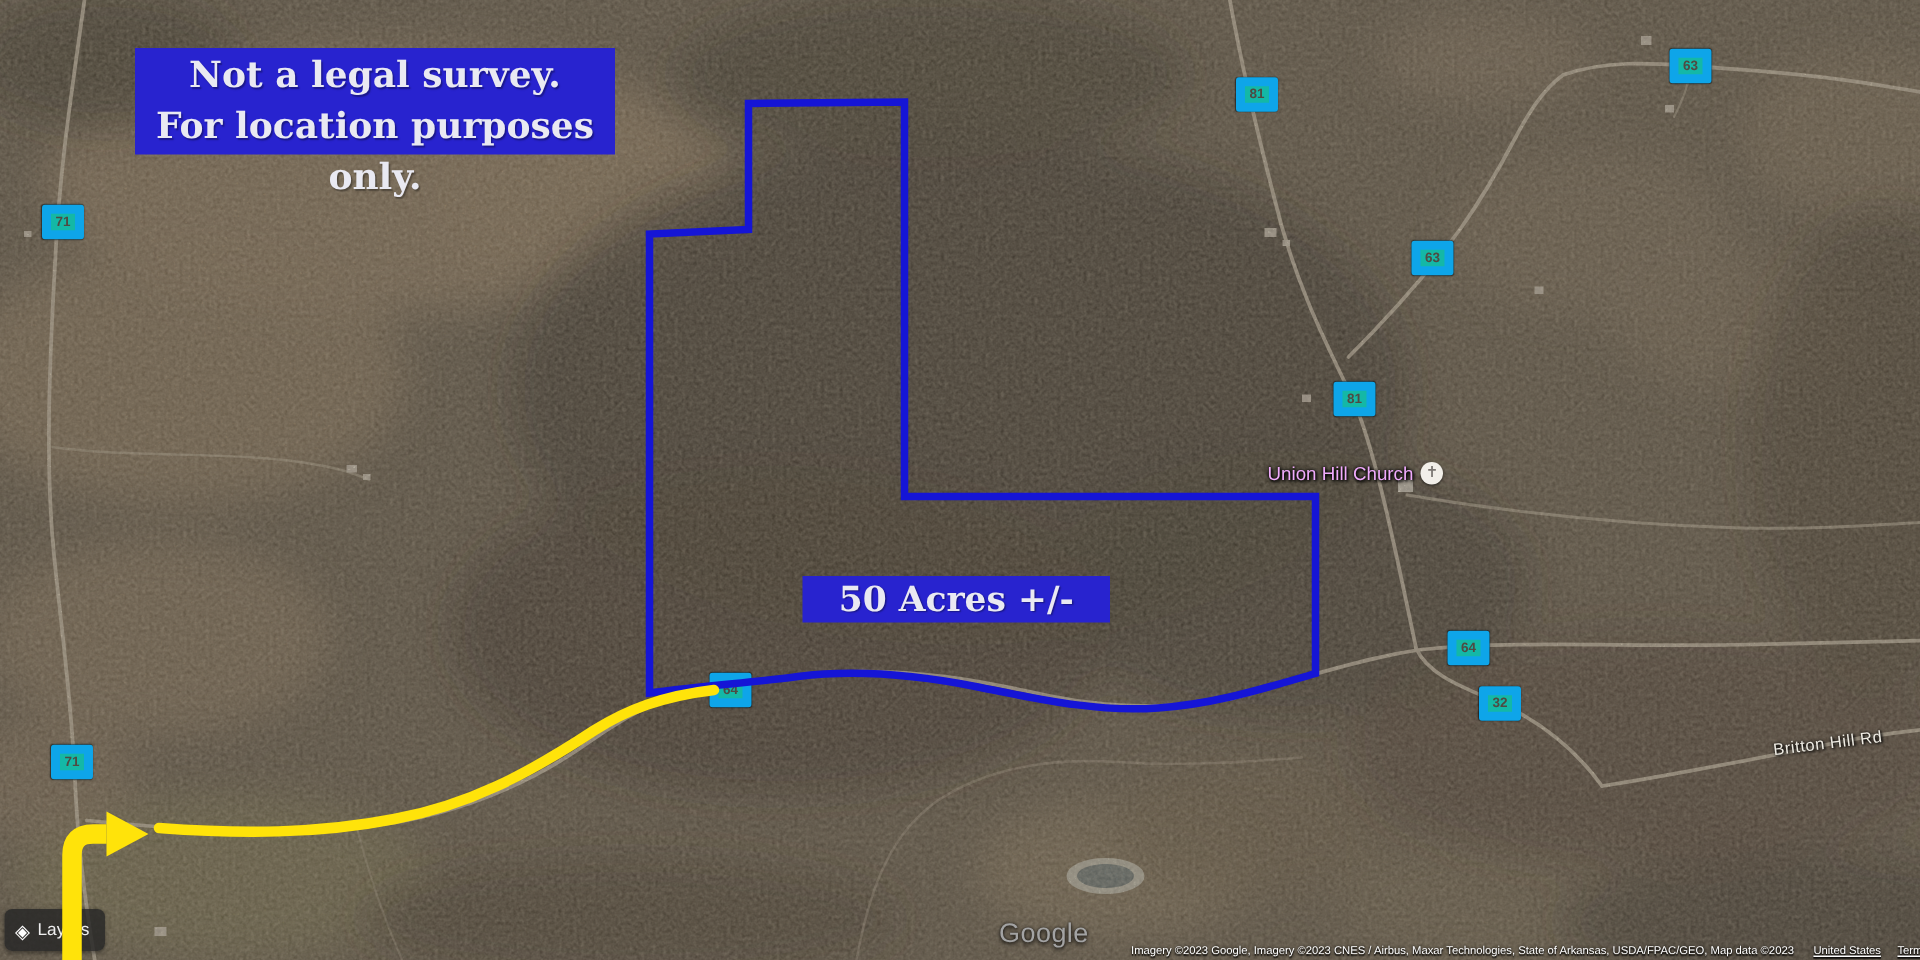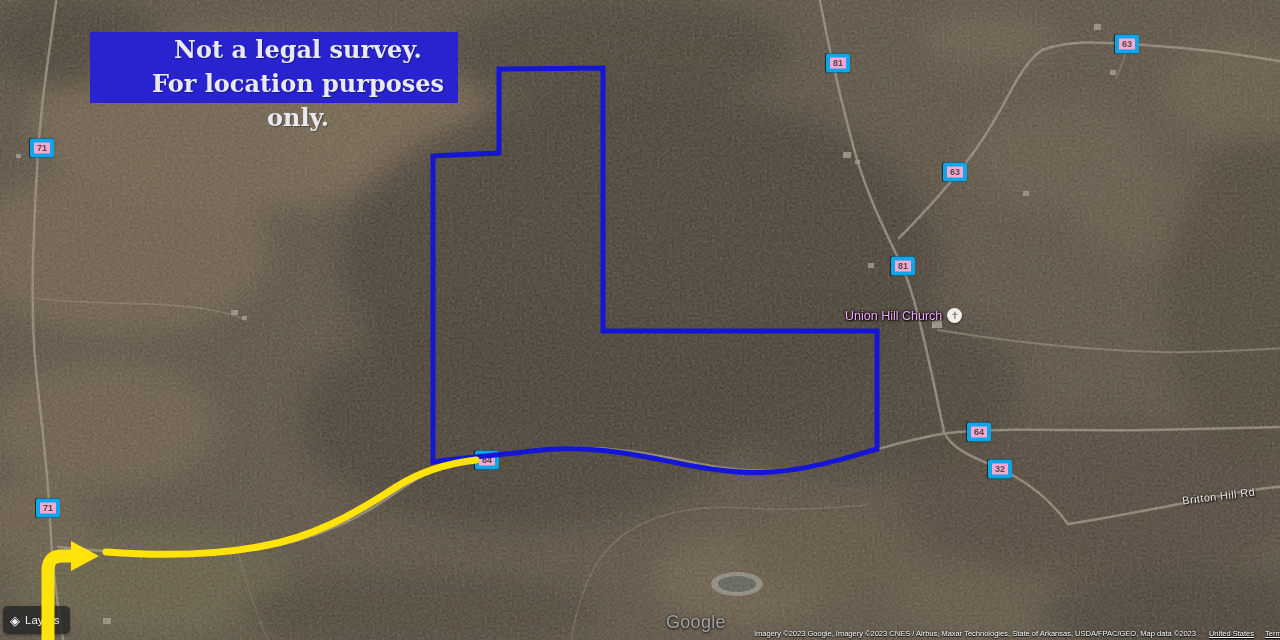--- a/index.html
+++ b/index.html
@@ -3,40 +3,40 @@
 <meta charset="utf-8">
 <style>
   html,body{margin:0;padding:0;background:#222;}
   #stage{position:relative;width:1280px;height:640px;overflow:hidden;
          font-family:"Liberation Sans","DejaVu Sans",sans-serif;}
   #stage svg.layer{position:absolute;left:0;top:0;}
 
   
   #label-layer{position:absolute;inset:0;z-index:1;}
   .shield{position:absolute;transform:translate(-50%,-50%);
-          background:#f9a8d4;border:4px solid #0ea5e9;border-radius:2px;
+          background:#14b8a6;border:6px solid #0ea5e9;border-radius:2px;
           color:#4f4a42;font-size:9px;font-weight:bold;line-height:11px;
           padding:0 3px;box-shadow:0 0 1px rgba(0,0,0,.6);}
   #church-row{position:absolute;left:845,top:308px;left:845px;top:308px;
           display:flex;align-items:center;gap:5px;}
   #church-label{color:#f0abfc;font-size:12.5px;
           text-shadow:0 0 2px #000,0 0 3px #000,1px 1px 2px #000;}
   #church-icon{width:15px;height:15px;border-radius:50%;background:#f2efe9;
           color:#7b7672;font-size:10px;line-height:15px;text-align:center;
           box-shadow:0 1px 2px rgba(0,0,0,.5);}
   #britton-label{position:absolute;left:1182px;top:490px;transform:rotate(-7deg);
           color:#efece4;font-size:11px;letter-spacing:.4px;
           text-shadow:0 0 2px #000,1px 1px 2px #000;}
 
   
   .blue-box{position:absolute;background:#2823cf;color:#e9e9f2;
           font-family:"DejaVu Serif","Liberation Serif",serif;font-weight:bold;
           text-align:center;z-index:3;text-shadow:1px 1px 1px rgba(0,0,0,.35);}
   #disclaimer{left:90px;top:32px;width:320px;height:70px;
-          font-size:24px;line-height:34px;padding-top:1px;padding-left:48px;}
+          font-size:24px;line-height:34px;padding-top:1px;}
   #acreage{left:535px;top:384px;width:205px;height:31px;
           font-size:23px;line-height:31px;}
 
   
   #layers-control{position:absolute;left:3px;top:606px;height:28px;z-index:1;
           display:flex;align-items:center;gap:5px;padding:0 10px 0 7px;
           background:rgba(38,38,38,.82);border-radius:5px;color:#eee;
           font-size:11.5px;box-shadow:0 1px 3px rgba(0,0,0,.4);}
   #layers-icon{font-size:13px;line-height:13px;color:#fff;}
   #google-logo{position:absolute;left:666px;top:612px;z-index:4;color:#a3a3a3;
@@ -168,20 +168,21 @@
              C 502,455 470,457 433,462 Z" fill="none" stroke="#1515d6" stroke-width="5" stroke-linejoin="miter"></path>
     <path d="M 106,552 C 160,556 212,556 263,546 C 312,537 352,516 396,487 C 418,473 442,464 476,460" fill="none" stroke="#ffe30a" stroke-width="7" stroke-linecap="round"></path>
     <path d="M 48,642 L 48,570 Q 48,556 62,556 L 71,556" fill="none" stroke="#ffe30a" stroke-width="13" stroke-linejoin="round"></path>
     <polygon points="71,541 71,571 99,556" fill="#ffe30a"></polygon>
   </svg>
 
   <div id="disclaimer" class="blue-box">
     <div>Not a legal survey.</div>
     <div>For location purposes only.</div>
   </div>
+  <div id="acreage" class="blue-box">50 Acres +/-</div>
 
   <div id="google-logo">Google</div>
   <div id="attribution">
     <span>Imagery ©2023 Google, Imagery ©2023 CNES / Airbus, Maxar Technologies, State of Arkansas, USDA/FPAC/GEO, Map data ©2023</span>
     <span id="attr-links">
         <span class="attr-link">United States</span>
         <span class="attr-link">Terms</span>
       </span>
   </div>
 

